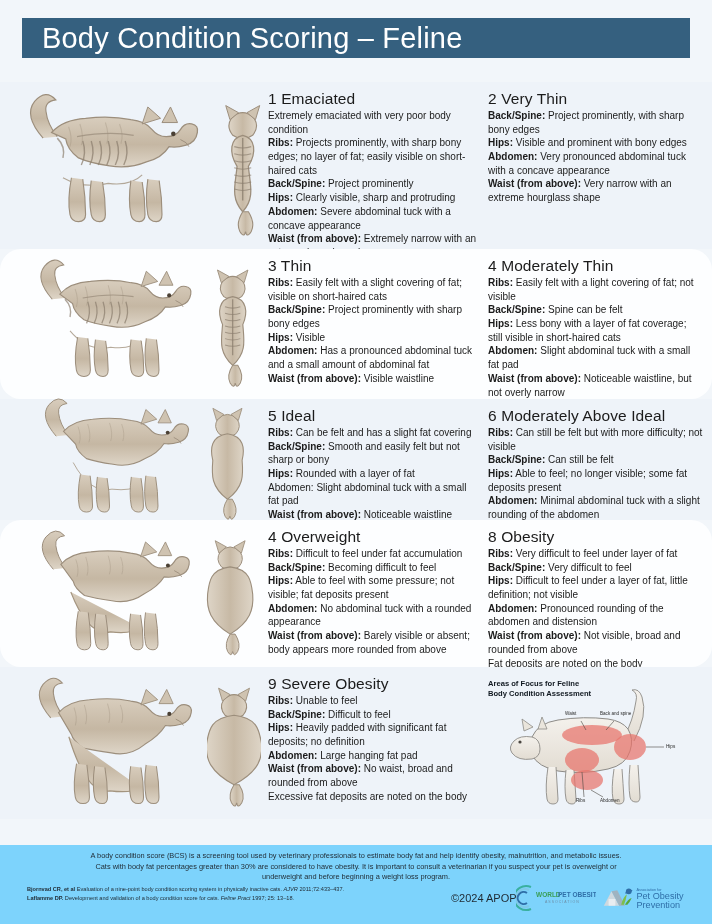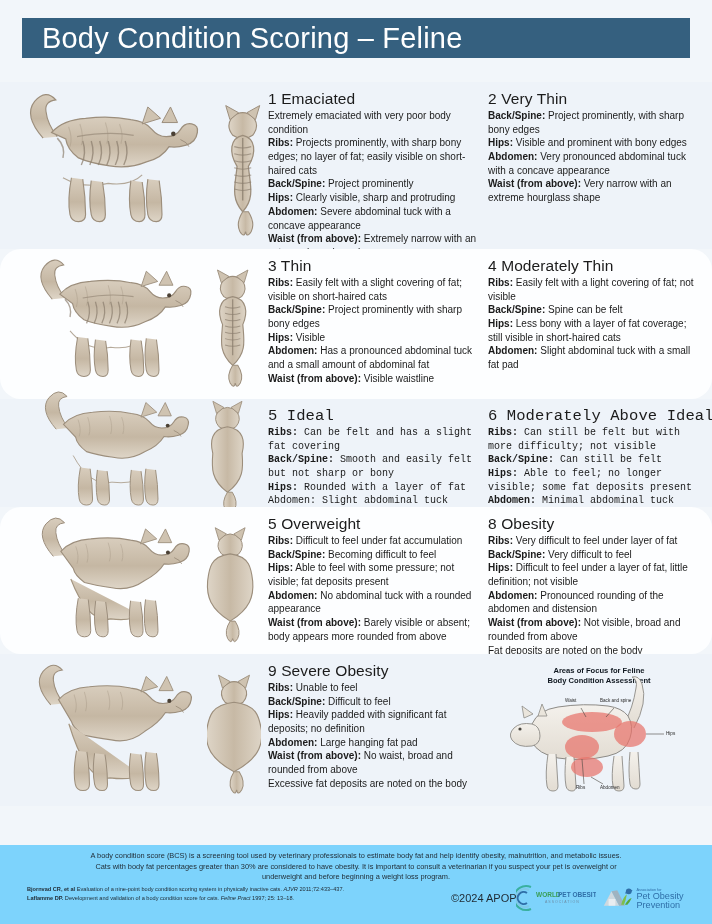--- a/index.html
+++ b/index.html
@@ -156,21 +156,20 @@
   .focus {
     position: relative;
     width: 222px;
     height: 142px;
   }
   .focus-title {
     position: absolute;
     top: 4px;
     left: 0;
     width: 100%;
-    text-align: center;
     font-size: 7.6px;
     font-weight: bold;
     line-height: 1.35;
     color: #101820;
   }
   .focus-canvas { position: absolute; inset: 0; }
   .focus-lbl {
     position: absolute;
     font-size: 4.6px;
     color: #2a2a2a;
@@ -397,25 +396,26 @@
               <p><span class="lbl">Waist (from above):</span> <span>Visible waistline</span></p>
             </div>
           </div>
           <div class="col wide">
             <div class="score-title">4 Moderately Thin</div>
             <div class="score-body">
               <p><span class="lbl">Ribs:</span> <span>Easily felt with a light covering of fat; not visible</span></p>
               <p><span class="lbl">Back/Spine:</span> <span>Spine can be felt</span></p>
               <p><span class="lbl">Hips:</span> <span>Less bony with a layer of fat coverage; still visible in short-haired cats</span></p>
               <p><span class="lbl">Abdomen:</span> <span>Slight abdominal tuck with a small fat pad</span></p>
+              <p><span class="lbl">Waist (from above):</span> <span>Noticeable waistline, but not overly narrow</span></p>
             </div>
           </div>
         </div>
       </div>
-      <div class="row shade" style="height:108px;font-family:Liberation Mono, monospace;">
+      <div class="row shade" style="height:121px;">
         <div class="cats">
           <div class="cat-side">
   <svg width="181.77966101694918" height="130.8813559322034" viewBox="0 0 150 108">
     <defs>
       <linearGradient id="fur45" x1="0" y1="0" x2="0" y2="1">
         <stop offset="0%" stop-color="#d8cdbd"></stop>
         <stop offset="55%" stop-color="#c5b7a3"></stop>
         <stop offset="100%" stop-color="#ded5c7"></stop>
       </linearGradient>
     </defs>
@@ -572,21 +572,21 @@
              C 1.8999999999999986 66, 5 76, 21 86
              C 37 76, 40.1 66, 39.1 54
              C 38 44, 37 34, 21 32 z" fill="url(#furt70)" stroke="#9c8e7c" stroke-width="0.9"></path>
 
     <path d="M21 86 q-5 8 -2 14 q3 5 4 0 q1 5 4 0 q3 -6 -2 -14 z" fill="url(#furt70)" stroke="#9c8e7c" stroke-width="0.8"></path>
 
   </svg></div>
         </div>
         <div class="cols">
           <div class="col ">
-            <div class="score-title">5 Overweight</div>
+            <div class="score-title">4 Overweight</div>
             <div class="score-body">
               <p><span class="lbl">Ribs:</span> <span>Difficult to feel under fat accumulation</span></p>
               <p><span class="lbl">Back/Spine:</span> <span>Becoming difficult to feel</span></p>
               <p><span class="lbl">Hips:</span> <span>Able to feel with some pressure; not visible; fat deposits present</span></p>
               <p><span class="lbl">Abdomen:</span> <span>No abdominal tuck with a rounded appearance</span></p>
               <p><span class="lbl">Waist (from above):</span> <span>Barely visible or absent; body appears more rounded from above</span></p>
             </div>
           </div>
           <div class="col ">
             <div class="score-title">8 Obesity</div>

